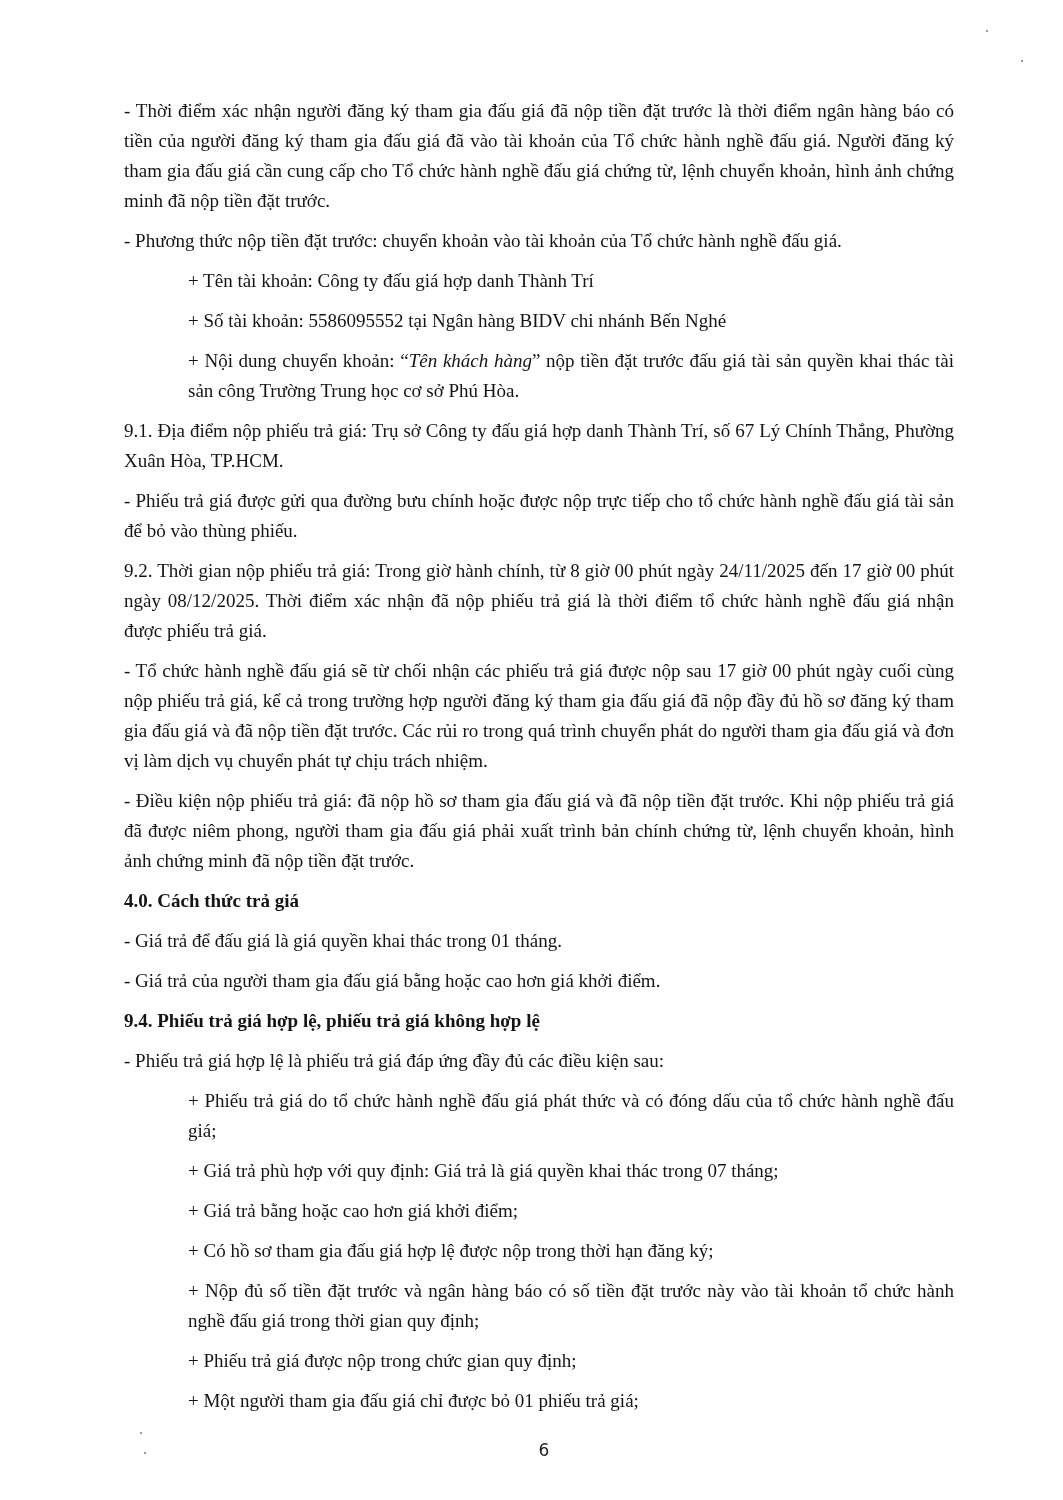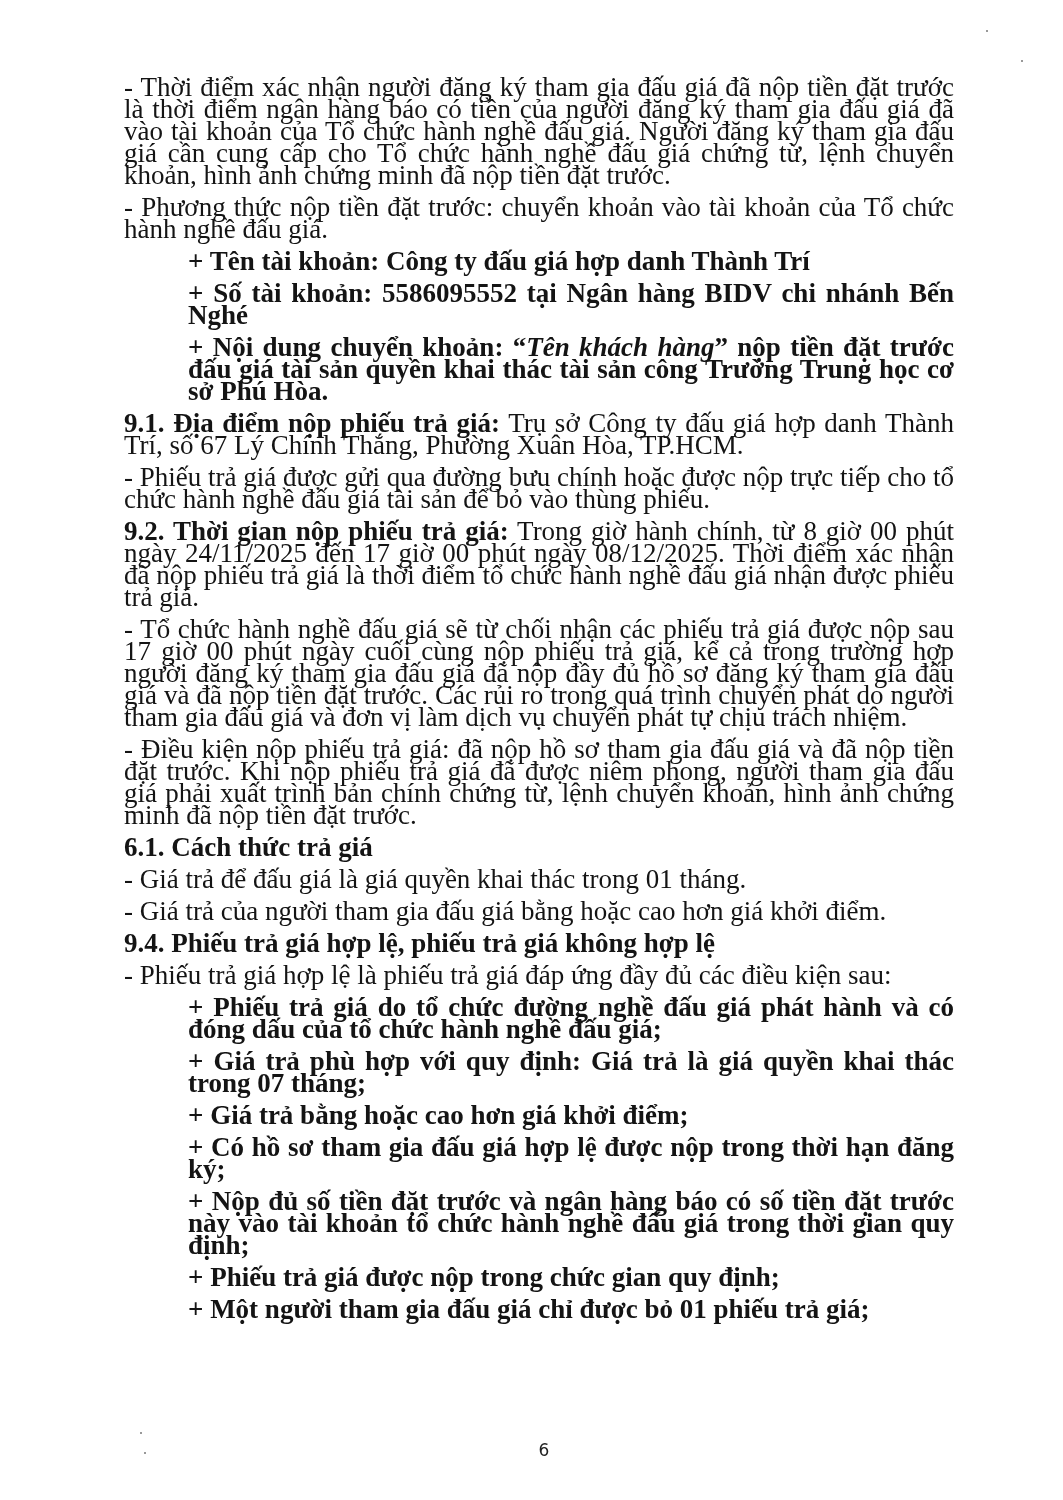--- a/index.html
+++ b/index.html
@@ -11,39 +11,38 @@
       width: 1063px;
       height: 1500px;
       position: relative;
       overflow: hidden;
       font-family: "Liberation Serif", serif;
       color: #141414;
     }
     .page {
       position: absolute;
       left: 124px;
-      top: 76px;
+      top: 96px;
       width: 830px;
-      font-size: 27px;
-      line-height: 22px;
+      font-size: 19px;
+      line-height: 30px;
     }
     .para {
       margin: 0 0 10px 0;
       text-align: justify;
     }
     .sub {
       margin: 0 0 10px 64px;
       text-align: justify;
-      font-weight: bold;
     }
     .heading {
       font-weight: bold;
       margin: 0 0 10px 0;
     }
-    .bold { font-weight: bold; }
+    .bold { font-weight: normal; }
     .ital { font-style: italic; }
     .page-number {
       position: absolute;
       left: 0;
       width: 1088px;
       top: 1440px;
       text-align: center;
       font-family: "DejaVu Sans", sans-serif;
       font-size: 17px;
       color: #222;
@@ -69,27 +68,27 @@
   <p class="sub"><span>+ Nội dung chuyển khoản: “</span><span class="ital">Tên khách hàng</span><span>” nộp tiền đặt trước đấu giá tài sản quyền khai thác tài sản công Trường Trung học cơ sở Phú Hòa.</span></p>
 
 
   <p class="para"><span class="bold">9.1. Địa điểm nộp phiếu trả giá:</span><span> Trụ sở Công ty đấu giá hợp danh Thành Trí, số 67 Lý Chính Thắng, Phường Xuân Hòa, TP.HCM.</span></p>
   <p class="para">- Phiếu trả giá được gửi qua đường bưu chính hoặc được nộp trực tiếp cho tổ chức hành nghề đấu giá tài sản để bỏ vào thùng phiếu.</p>
 
   <p class="para"><span class="bold">9.2. Thời gian nộp phiếu trả giá:</span><span> Trong giờ hành chính, từ 8 giờ 00 phút ngày 24/11/2025 đến 17 giờ 00 phút ngày 08/12/2025. Thời điểm xác nhận đã nộp phiếu trả giá là thời điểm tổ chức hành nghề đấu giá nhận được phiếu trả  giá.</span></p>
   <p class="para">- Tổ chức hành nghề đấu giá sẽ từ chối nhận các phiếu trả giá được nộp sau 17 giờ 00 phút ngày cuối cùng nộp phiếu trả giá, kể cả trong trường hợp người đăng ký tham gia đấu giá đã nộp đầy đủ hồ sơ đăng ký tham gia đấu giá và đã nộp tiền đặt trước. Các rủi ro trong quá trình chuyển phát do người tham gia đấu giá và đơn vị làm dịch vụ chuyển phát tự chịu trách nhiệm.</p>
   <p class="para">- Điều kiện nộp phiếu trả giá: đã nộp hồ sơ tham gia đấu giá và đã nộp tiền đặt trước. Khi nộp phiếu trả giá đã được niêm phong, người tham gia đấu giá phải xuất trình bản chính chứng từ, lệnh chuyển khoản, hình ảnh chứng minh đã nộp tiền đặt trước.</p>
 
-  <p class="heading">6.1. Cách thức trả giá</p>
+  <p class="heading">4.0. Cách thức trả giá</p>
   <p class="para">- Giá trả để đấu giá là giá quyền khai thác trong 01 tháng.</p>
   <p class="para">- Giá trả của người tham gia đấu giá bằng hoặc cao hơn giá khởi điểm.</p>
 
   <p class="heading">9.4. Phiếu trả giá hợp lệ, phiếu trả giá không hợp lệ</p>
   <p class="para">- Phiếu trả giá hợp lệ là phiếu trả giá đáp ứng đầy đủ các điều kiện sau:</p>
-  <p class="sub">+ Phiếu trả giá do tổ chức đường nghề đấu giá phát hành và có đóng dấu của tổ chức hành nghề đấu giá;</p>
+  <p class="sub">+ Phiếu trả giá do tổ chức hành nghề đấu giá phát thức và có đóng dấu của tổ chức hành nghề đấu giá;</p>
   <p class="sub">+ Giá trả phù hợp với quy định: Giá trả là giá quyền khai thác trong 07 tháng;</p>
   <p class="sub">+ Giá trả bằng hoặc cao hơn giá khởi điểm;</p>
   <p class="sub">+ Có hồ sơ tham gia đấu giá hợp lệ được nộp trong thời hạn đăng ký;</p>
   <p class="sub">+ Nộp đủ số tiền đặt trước và ngân hàng báo có số tiền đặt trước này vào tài khoản tổ chức hành nghề đấu giá trong thời gian quy định;</p>
   <p class="sub">+ Phiếu trả giá được nộp trong chức gian quy định;</p>
   <p class="sub">+ Một người tham gia đấu giá chỉ được bỏ 01 phiếu trả giá;</p>
 </div>
 
 <div class="page-number">6</div>
 

